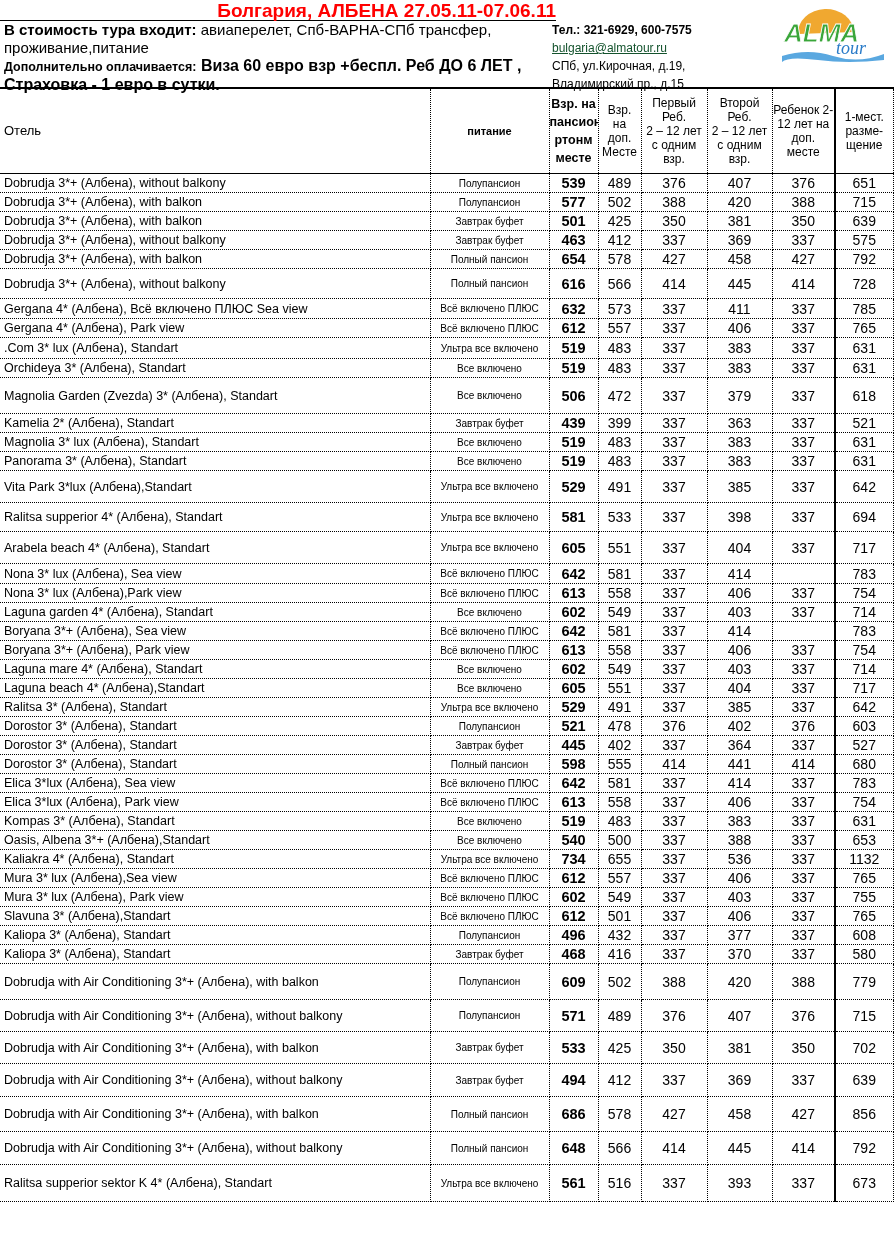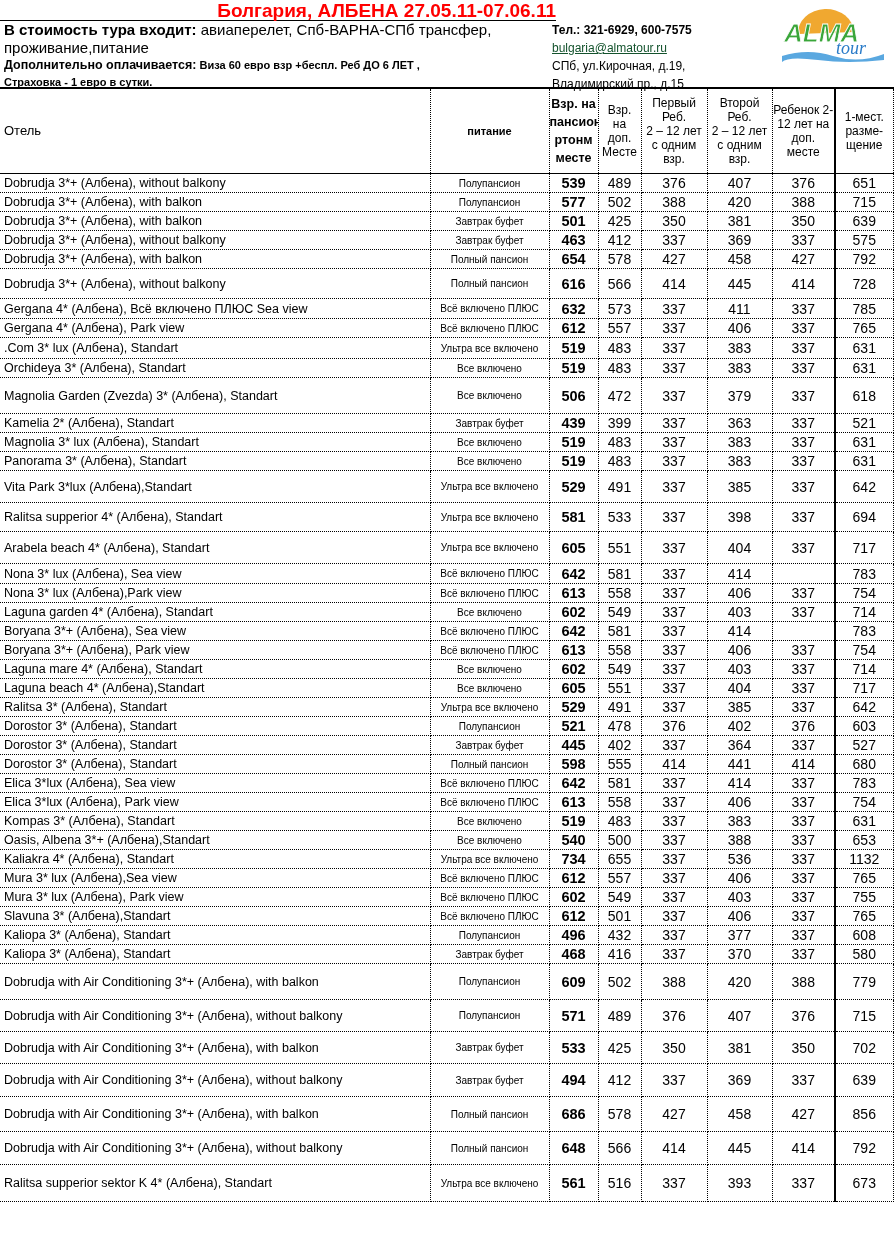--- a/index.html
+++ b/index.html
@@ -1,21 +1,21 @@
 <!DOCTYPE html>
 <html><head>
 <meta charset="utf-8">
 <style>
   html, body { margin:0; padding:0; background:#ffffff; }
   body { width:894px; height:1253px; position:relative; overflow:hidden; font-family:"Liberation Sans", sans-serif; color:#000; }
   .title { position:absolute; left:0; top:0; width:556px; height:20px; text-align:right; color:#ff0000; font-weight:bold; font-size:19px; line-height:21px; border-bottom:1px solid #000; }
   .incl { position:absolute; left:4px; top:21px; font-size:15px; line-height:18px; width:540px; }
   .incl b { font-weight:bold; }
   .extra { position:absolute; left:4px; top:57px; font-size:12.5px; line-height:17px; width:540px; font-weight:bold; }
-  .extra .small { font-size:11px; }
+  .extra .small { font-size:16px; }
   .contact { position:absolute; left:552px; top:21px; font-size:12px; line-height:18px; }
   .contact .phone { font-weight:bold; }
   .contact .email { color:#14532d; text-decoration:underline; }
   .logo { position:absolute; left:778px; top:4px; width:110px; height:60px; }
   .topline { position:absolute; left:0; top:87px; width:894px; height:2px; background:#000; }
   table { position:absolute; left:0; top:89px; border-collapse:collapse; table-layout:fixed; width:893px; }
   td, th { padding:0; overflow:hidden; white-space:nowrap; }
   th { font-weight:normal; font-size:12px; line-height:14px; vertical-align:middle; text-align:center; border-right:1px dotted #000; height:84px; }
   th.hotel { text-align:left; padding-left:4px; font-size:13px; }
   th.meal { font-weight:bold; font-size:11px; }

